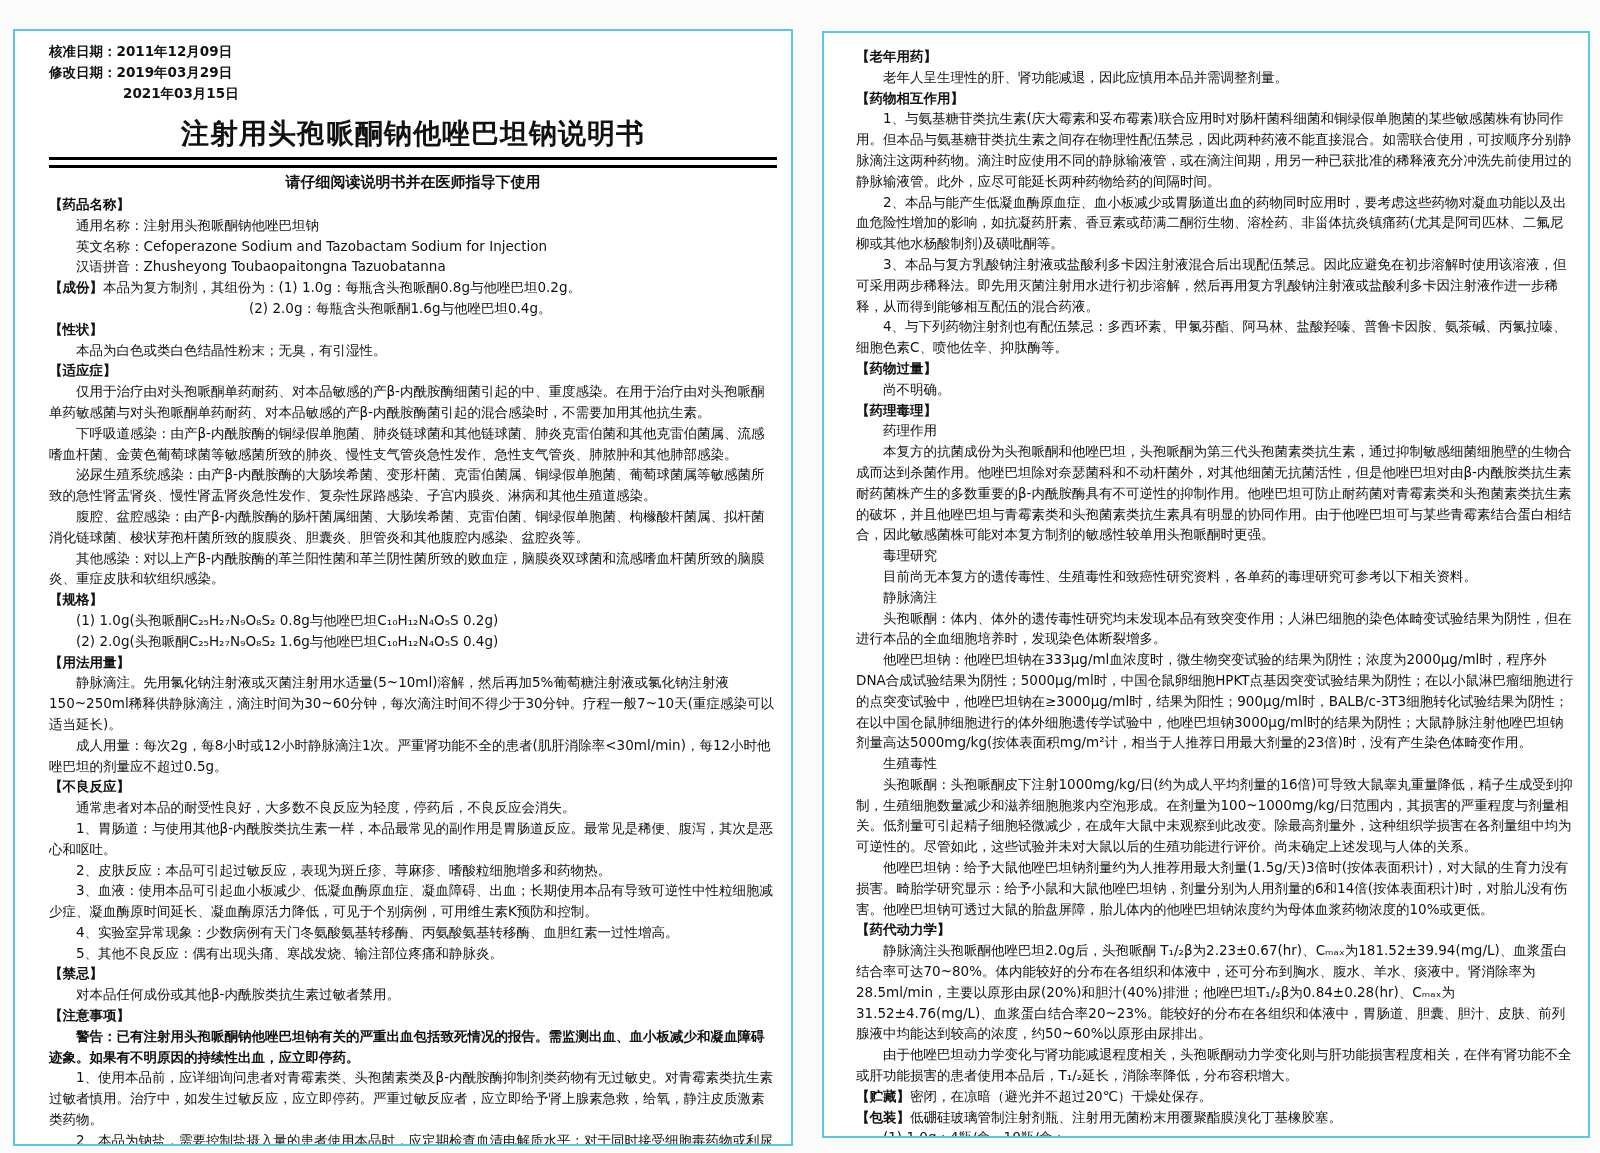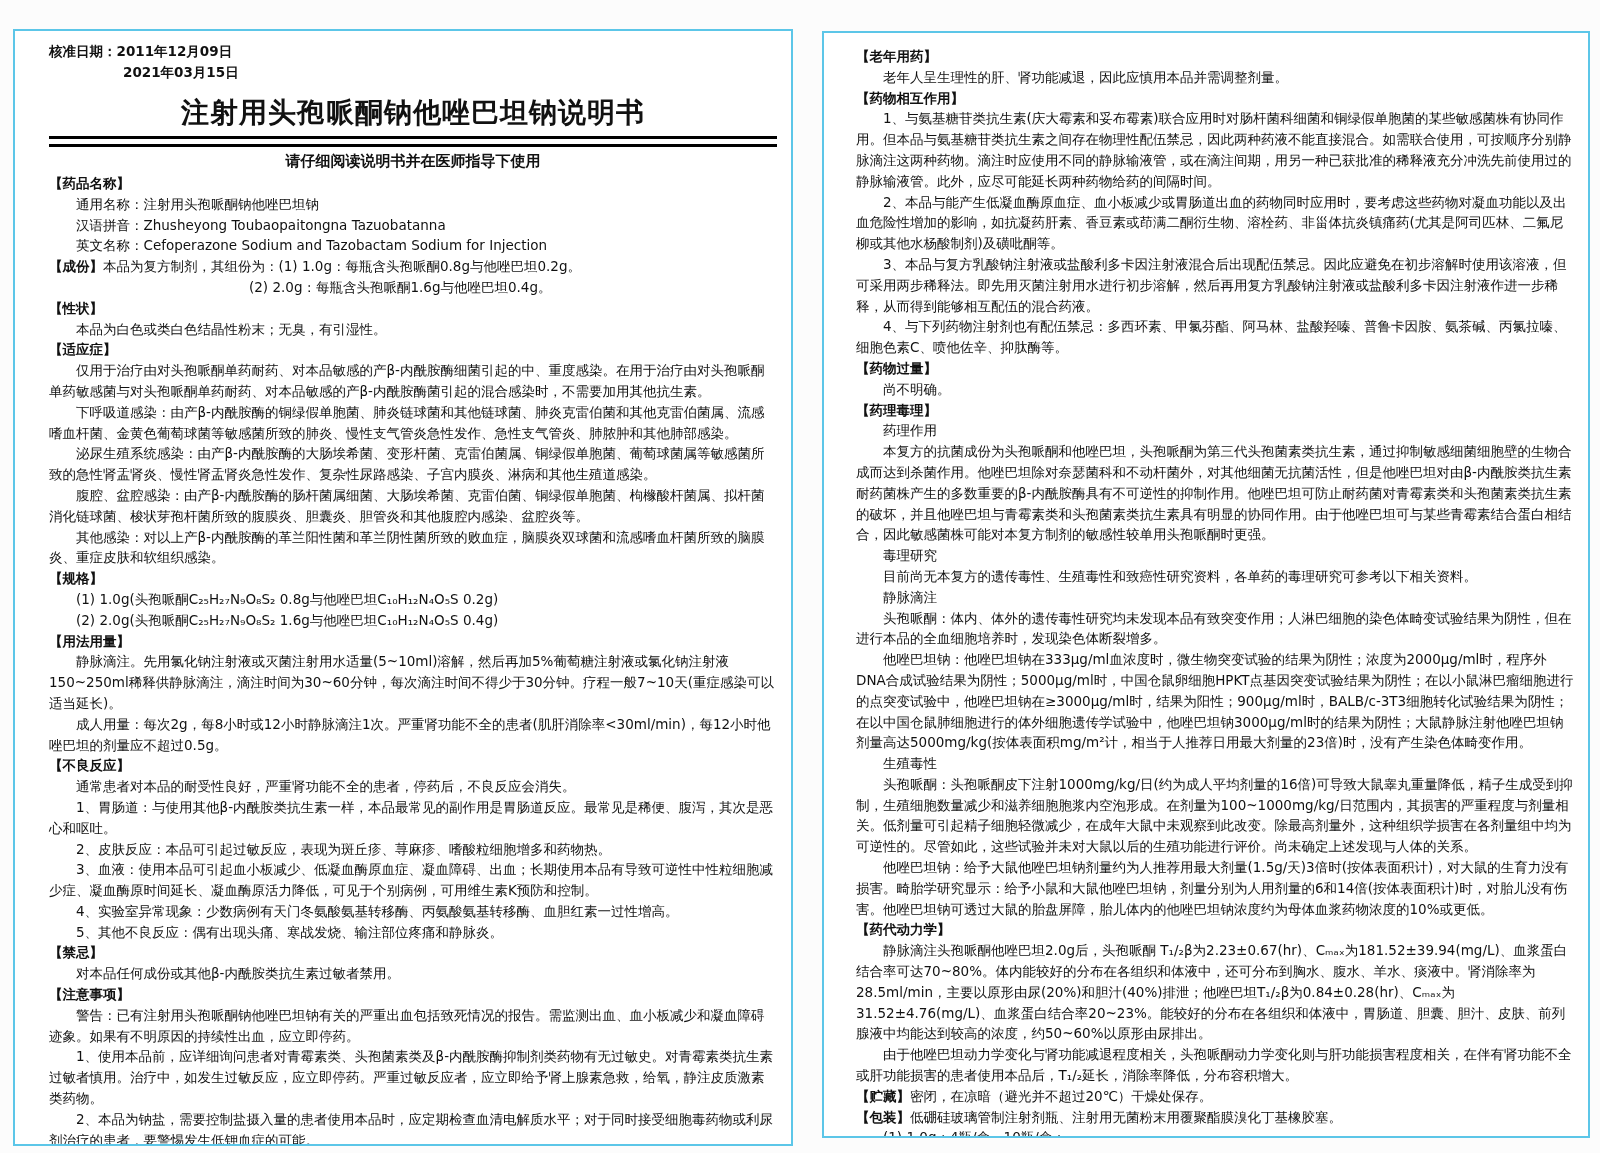--- a/index.html
+++ b/index.html
@@ -8,58 +8,59 @@
   #pageL{left:13px;top:29px;width:780px;height:1117px;padding:10px 14px 8px 34px;}
   #pageR{left:822px;top:31px;width:768px;height:1107px;padding:13px 14px 8px 32px;}
   .meta{font-size:13.5px;line-height:21px;font-weight:600;}
   .meta-cont{padding-left:74px;}
   .doc-title{margin:12px 0 0;text-align:center;font-size:28px;line-height:36px;font-weight:bold;letter-spacing:1px;}
   .rule{height:5px;border-top:3px solid #000;border-bottom:3px solid #000;margin:5px 0 3px;}
   .subtitle{text-align:center;font-weight:bold;font-size:15px;line-height:23px;margin:0;}
   .content p{margin:0;font-size:13.5px;line-height:20.8px;}
   .sec-h{font-weight:bold;}
   .i2{text-indent:2em;}
-  .bold{font-weight:normal;}
+  .bold{font-weight:bold;}
   .pl-a{padding-left:200px;}
   .content p b{font-weight:bold;}
 </style>
 </head>
 <body>
 
 <div class="page" id="pageL">
   <div class="meta">
     <div>核准日期：2011年12月09日</div>
+    <div>修改日期：2019年03月29日</div>
     <div class="meta-cont">2021年03月15日</div>
   </div>
   <h1 class="doc-title">注射用头孢哌酮钠他唑巴坦钠说明书</h1>
   <div class="rule"></div>
   <p class="subtitle">请仔细阅读说明书并在医师指导下使用</p>
   <div class="content">
       <p class="sec-h">【药品名称】</p>
       <p class="i2">通用名称：注射用头孢哌酮钠他唑巴坦钠</p>
+      <p class="i2">英文名称：Cefoperazone Sodium and Tazobactam Sodium for Injection</p>
       <p class="i2">汉语拼音：Zhusheyong Toubaopaitongna Tazuobatanna</p>
-      <p class="i2">英文名称：Cefoperazone Sodium and Tazobactam Sodium for Injection</p>
       <p><b>【成份】</b><span>本品为复方制剂，其组份为：(1) 1.0g：每瓶含头孢哌酮0.8g与他唑巴坦0.2g。</span></p>
       <p class="pl-a">(2) 2.0g：每瓶含头孢哌酮1.6g与他唑巴坦0.4g。</p>
       <p class="sec-h">【性状】</p>
       <p class="i2">本品为白色或类白色结晶性粉末；无臭，有引湿性。</p>
       <p class="sec-h">【适应症】</p>
       <p class="i2">仅用于治疗由对头孢哌酮单药耐药、对本品敏感的产β-内酰胺酶细菌引起的中、重度感染。在用于治疗由对头孢哌酮单药敏感菌与对头孢哌酮单药耐药、对本品敏感的产β-内酰胺酶菌引起的混合感染时，不需要加用其他抗生素。</p>
       <p class="i2">下呼吸道感染：由产β-内酰胺酶的铜绿假单胞菌、肺炎链球菌和其他链球菌、肺炎克雷伯菌和其他克雷伯菌属、流感嗜血杆菌、金黄色葡萄球菌等敏感菌所致的肺炎、慢性支气管炎急性发作、急性支气管炎、肺脓肿和其他肺部感染。</p>
       <p class="i2">泌尿生殖系统感染：由产β-内酰胺酶的大肠埃希菌、变形杆菌、克雷伯菌属、铜绿假单胞菌、葡萄球菌属等敏感菌所致的急性肾盂肾炎、慢性肾盂肾炎急性发作、复杂性尿路感染、子宫内膜炎、淋病和其他生殖道感染。</p>
       <p class="i2">腹腔、盆腔感染：由产β-内酰胺酶的肠杆菌属细菌、大肠埃希菌、克雷伯菌、铜绿假单胞菌、枸橼酸杆菌属、拟杆菌消化链球菌、梭状芽孢杆菌所致的腹膜炎、胆囊炎、胆管炎和其他腹腔内感染、盆腔炎等。</p>
       <p class="i2">其他感染：对以上产β-内酰胺酶的革兰阳性菌和革兰阴性菌所致的败血症，脑膜炎双球菌和流感嗜血杆菌所致的脑膜炎、重症皮肤和软组织感染。</p>
       <p class="sec-h">【规格】</p>
       <p class="i2">(1) 1.0g(头孢哌酮C₂₅H₂₇N₉O₈S₂ 0.8g与他唑巴坦C₁₀H₁₂N₄O₅S 0.2g)</p>
       <p class="i2">(2) 2.0g(头孢哌酮C₂₅H₂₇N₉O₈S₂ 1.6g与他唑巴坦C₁₀H₁₂N₄O₅S 0.4g)</p>
       <p class="sec-h">【用法用量】</p>
       <p class="i2">静脉滴注。先用氯化钠注射液或灭菌注射用水适量(5~10ml)溶解，然后再加5%葡萄糖注射液或氯化钠注射液150~250ml稀释供静脉滴注，滴注时间为30~60分钟，每次滴注时间不得少于30分钟。疗程一般7~10天(重症感染可以适当延长)。</p>
       <p class="i2">成人用量：每次2g，每8小时或12小时静脉滴注1次。严重肾功能不全的患者(肌肝消除率&lt;30ml/min)，每12小时他唑巴坦的剂量应不超过0.5g。</p>
       <p class="sec-h">【不良反应】</p>
-      <p class="i2">通常患者对本品的耐受性良好，严重肾功能不全的患者，停药后，不良反应会消失。</p>
+      <p class="i2">通常患者对本品的耐受性良好，大多数不良反应为轻度，停药后，不良反应会消失。</p>
       <p class="i2">1、胃肠道：与使用其他β-内酰胺类抗生素一样，本品最常见的副作用是胃肠道反应。最常见是稀便、腹泻，其次是恶心和呕吐。</p>
       <p class="i2">2、皮肤反应：本品可引起过敏反应，表现为斑丘疹、荨麻疹、嗜酸粒细胞增多和药物热。</p>
       <p class="i2">3、血液：使用本品可引起血小板减少、低凝血酶原血症、凝血障碍、出血；长期使用本品有导致可逆性中性粒细胞减少症、凝血酶原时间延长、凝血酶原活力降低，可见于个别病例，可用维生素K预防和控制。</p>
       <p class="i2">4、实验室异常现象：少数病例有天门冬氨酸氨基转移酶、丙氨酸氨基转移酶、血胆红素一过性增高。</p>
       <p class="i2">5、其他不良反应：偶有出现头痛、寒战发烧、输注部位疼痛和静脉炎。</p>
       <p class="sec-h">【禁忌】</p>
       <p class="i2">对本品任何成份或其他β-内酰胺类抗生素过敏者禁用。</p>
       <p class="sec-h">【注意事项】</p>
       <p class="bold i2">警告：已有注射用头孢哌酮钠他唑巴坦钠有关的严重出血包括致死情况的报告。需监测出血、血小板减少和凝血障碍迹象。如果有不明原因的持续性出血，应立即停药。</p>
       <p class="i2">1、使用本品前，应详细询问患者对青霉素类、头孢菌素类及β-内酰胺酶抑制剂类药物有无过敏史。对青霉素类抗生素过敏者慎用。治疗中，如发生过敏反应，应立即停药。严重过敏反应者，应立即给予肾上腺素急救，给氧，静注皮质激素类药物。</p>

